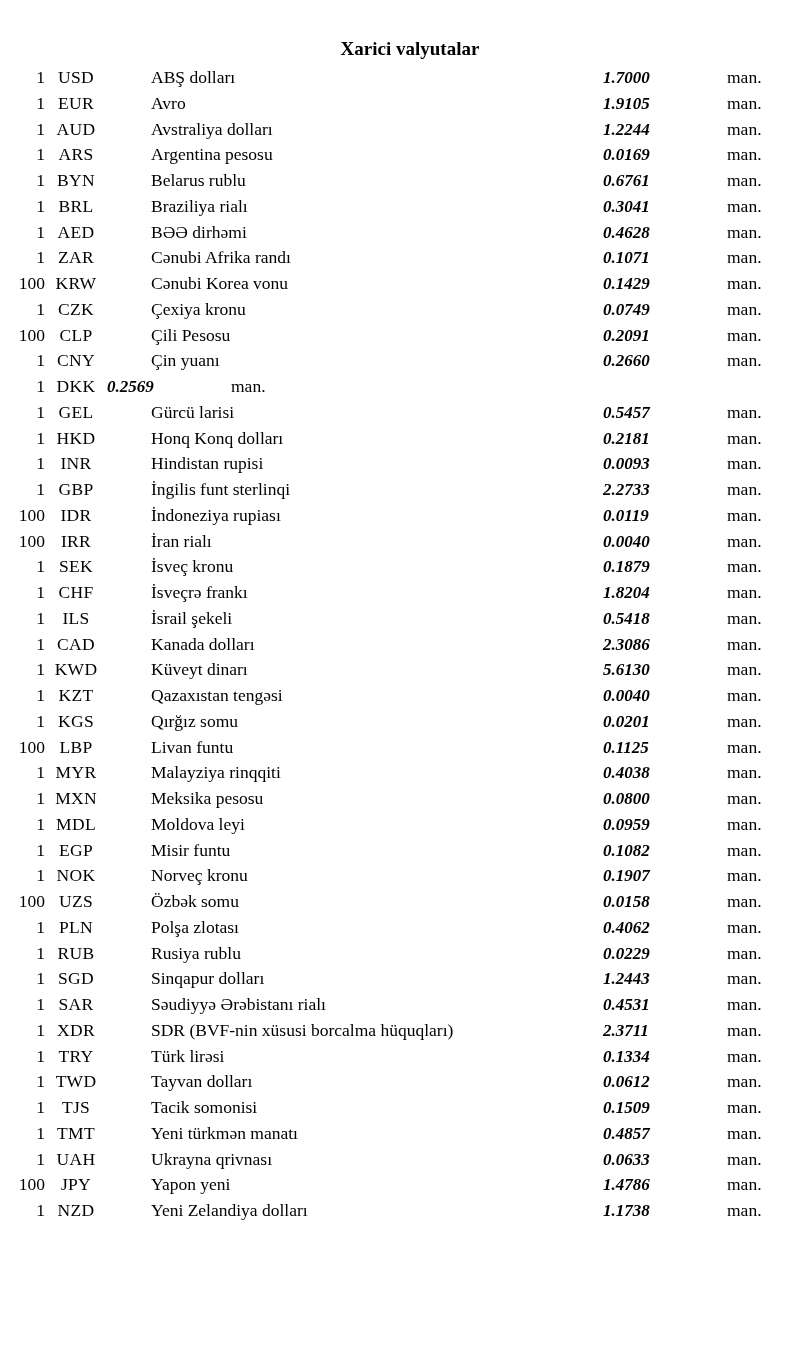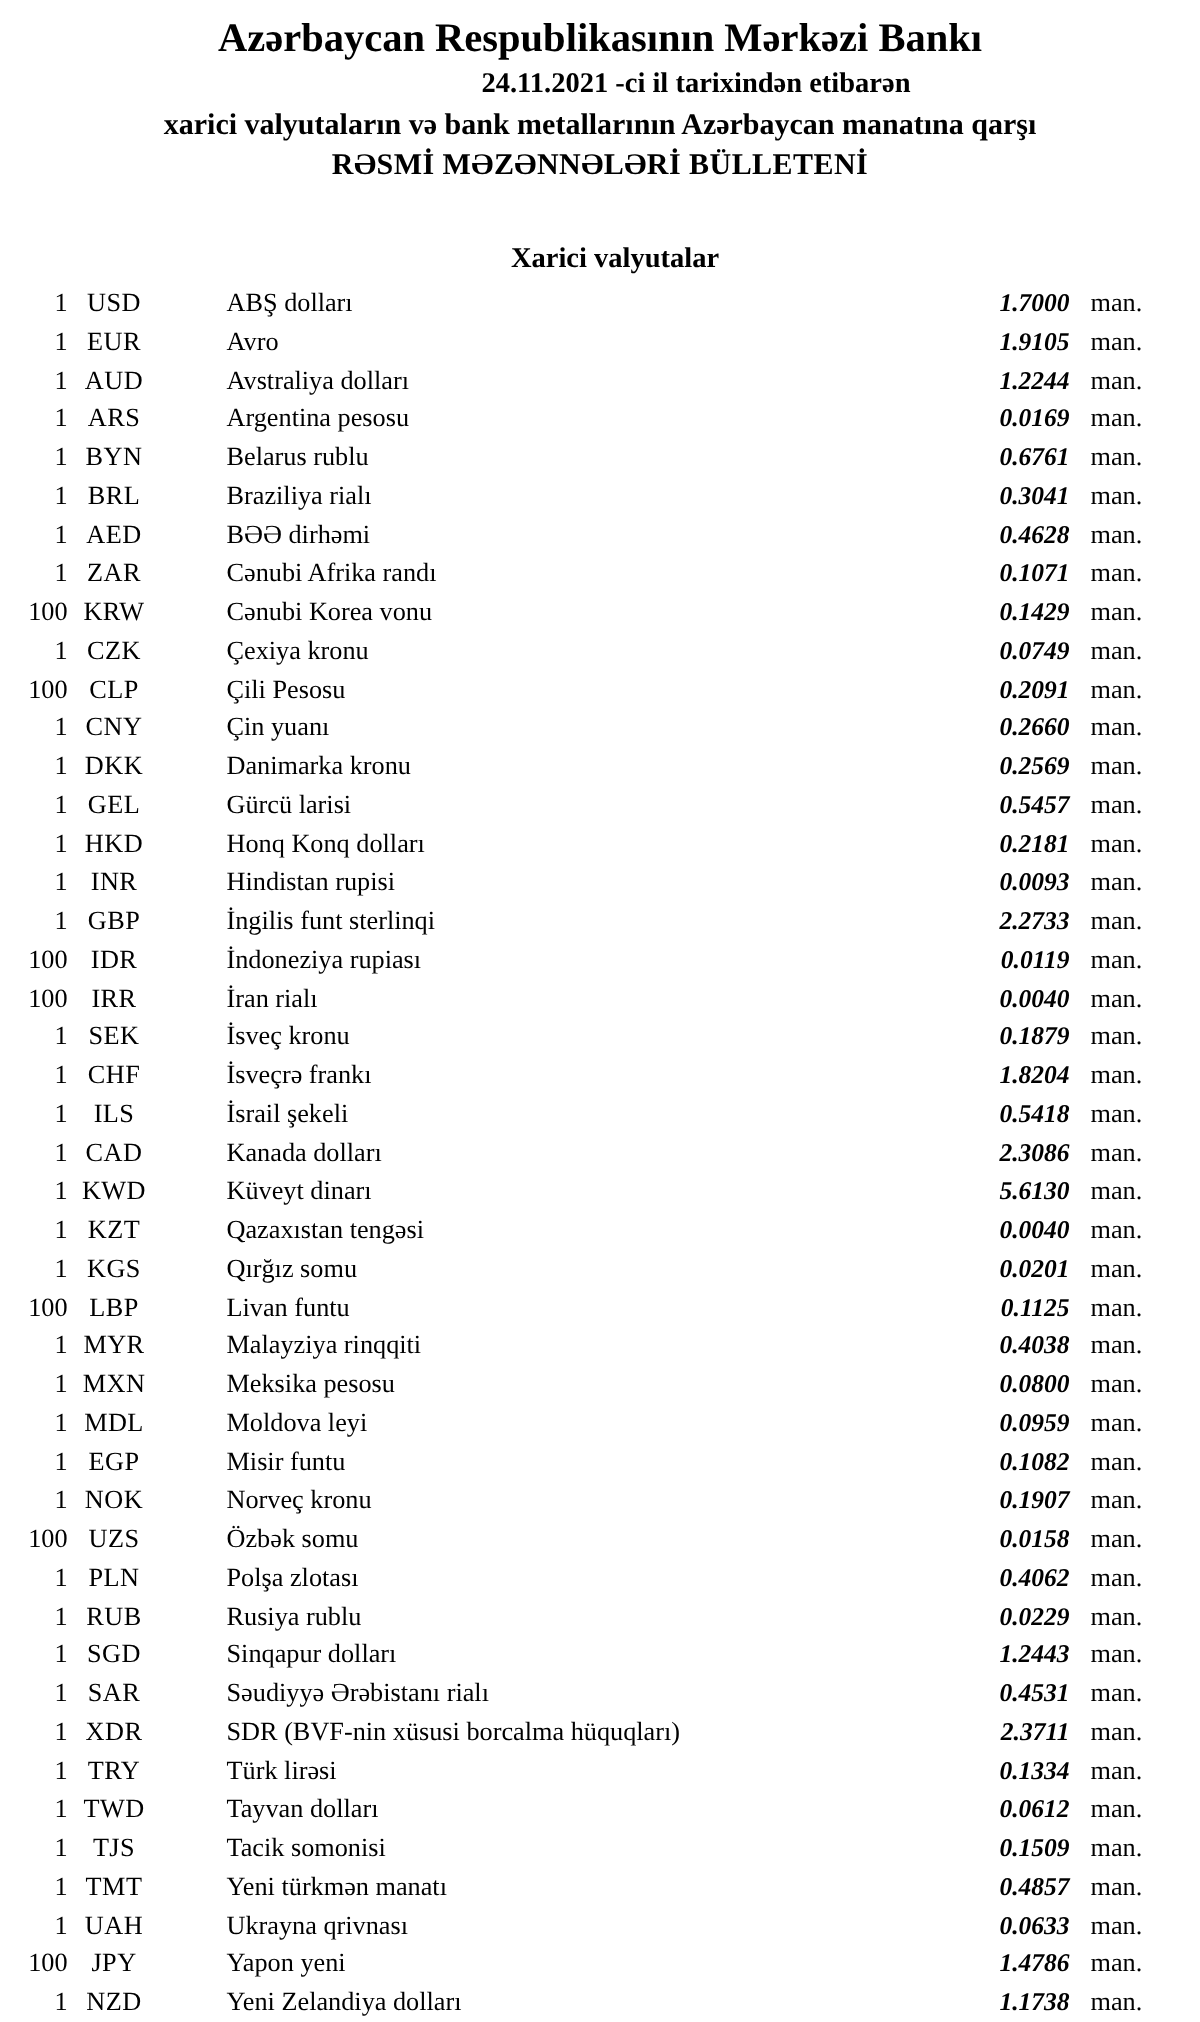--- a/index.html
+++ b/index.html
@@ -15,33 +15,27 @@
   .bank-name { font-size: 27px; font-weight: bold; line-height: 33px; }
   .date-line { font-size: 19px; font-weight: bold; line-height: 28px; transform: translateX(64px); }
   .scope-line { font-size: 20px; font-weight: bold; line-height: 27px; }
   .bulletin-title { font-size: 20px; font-weight: bold; line-height: 27px; letter-spacing: 0.3px; }
   .section-title { text-align: center; font-size: 19px; font-weight: bold; line-height: 24px; margin-top: 37px; padding-left: 20px; }
   .rates { margin-top: 4px; }
   .row { display: flex; height: 25.75px; align-items: center; font-size: 17.5px; line-height: 25.75px; }
   .qty { width: 45px; text-align: right; flex: none; }
   .code { width: 62px; text-align: center; flex: none; letter-spacing: 0.3px; }
   .name { flex: 1; padding-left: 6px; white-space: nowrap; overflow: hidden; margin-left: 38px; }
-  .rate { width: 110px; text-align: right; font-weight: bold; font-style: italic; font-size: 17px; flex: none; }
+  .rate { width: 110px; text-align: left; font-weight: bold; font-style: italic; font-size: 17px; flex: none; }
   .man { width: 87px; padding-left: 14px; flex: none; }
 </style>
 </head>
 <body>
 
 <div class="page">
-  <div class="header">
-    <div class="bank-name">Azərbaycan Respublikasının Mərkəzi Bankı</div>
-    <div class="date-line">24.11.2021 -ci il tarixindən etibarən</div>
-    <div class="scope-line">xarici valyutaların və bank metallarının Azərbaycan manatına qarşı</div>
-    <div class="bulletin-title">RƏSMİ MƏZƏNNƏLƏRİ BÜLLETENİ</div>
-  </div>
 
   <div class="section-title">Xarici valyutalar</div>
 
   <div class="rates">
       <div class="row">
     <span class="qty">1</span>
     <span class="code">USD</span>
     <span class="name">ABŞ dolları</span>
     <span class="rate">1.7000</span>
     <span class="man">man.</span>
@@ -119,21 +113,20 @@
       <div class="row">
     <span class="qty">1</span>
     <span class="code">CNY</span>
     <span class="name">Çin yuanı</span>
     <span class="rate">0.2660</span>
     <span class="man">man.</span>
   </div>
       <div class="row">
     <span class="qty">1</span>
     <span class="code">DKK</span>
-    <span class="name">Danimarka kronu</span>
     <span class="rate">0.2569</span>
     <span class="man">man.</span>
   </div>
       <div class="row">
     <span class="qty">1</span>
     <span class="code">GEL</span>
     <span class="name">Gürcü larisi</span>
     <span class="rate">0.5457</span>
     <span class="man">man.</span>
   </div>

